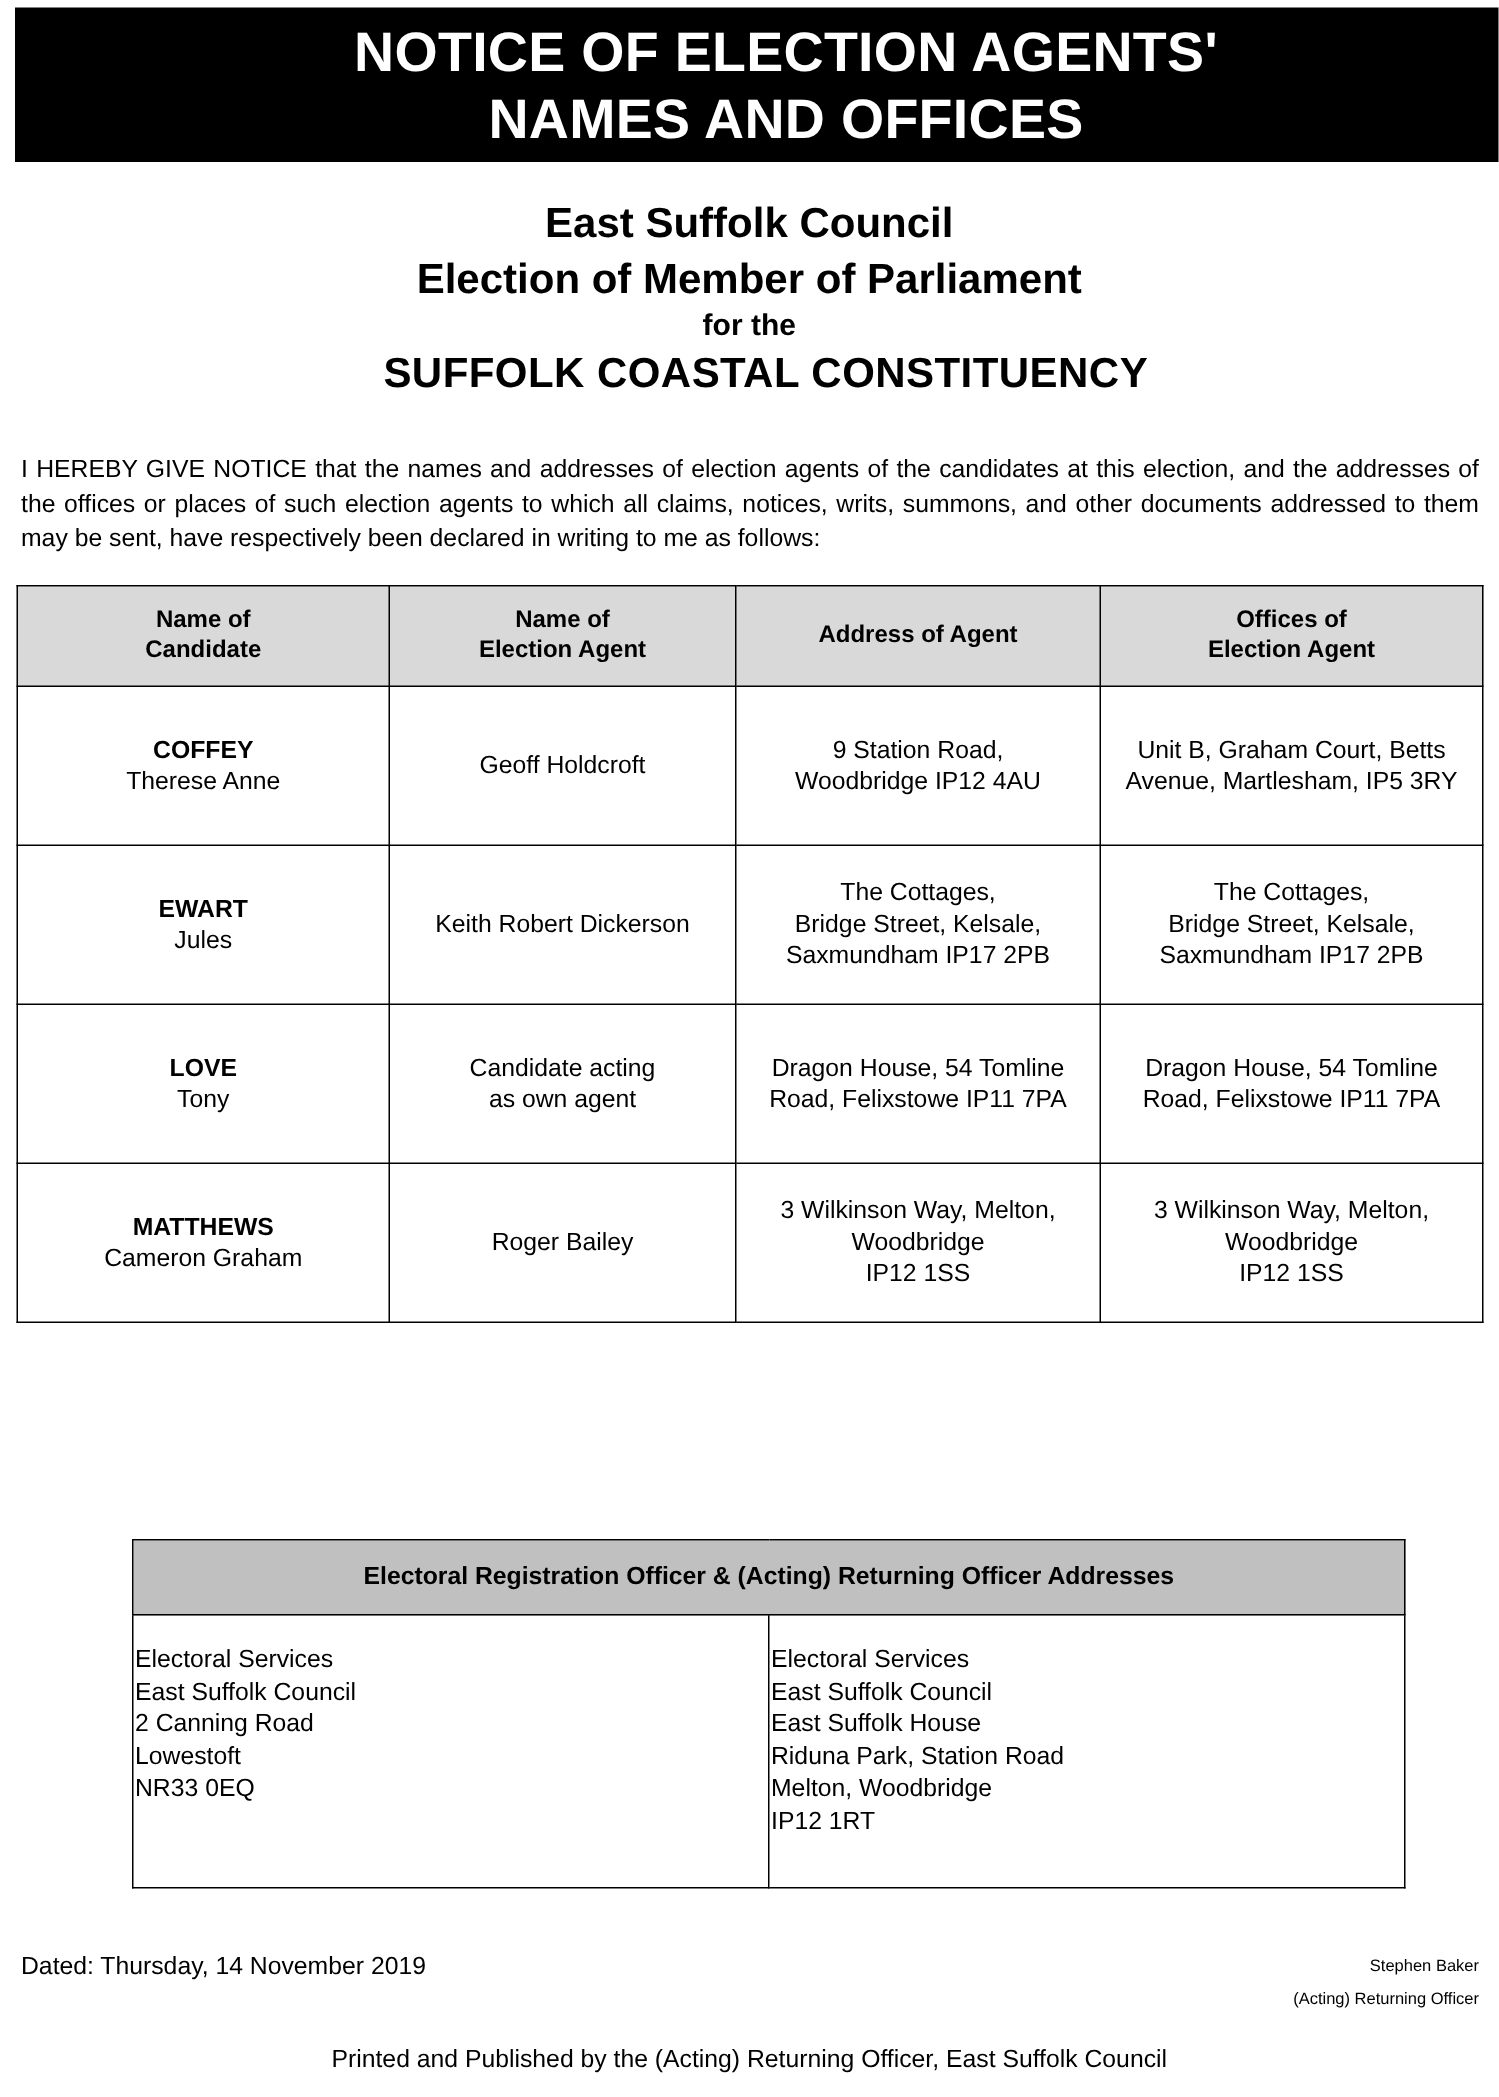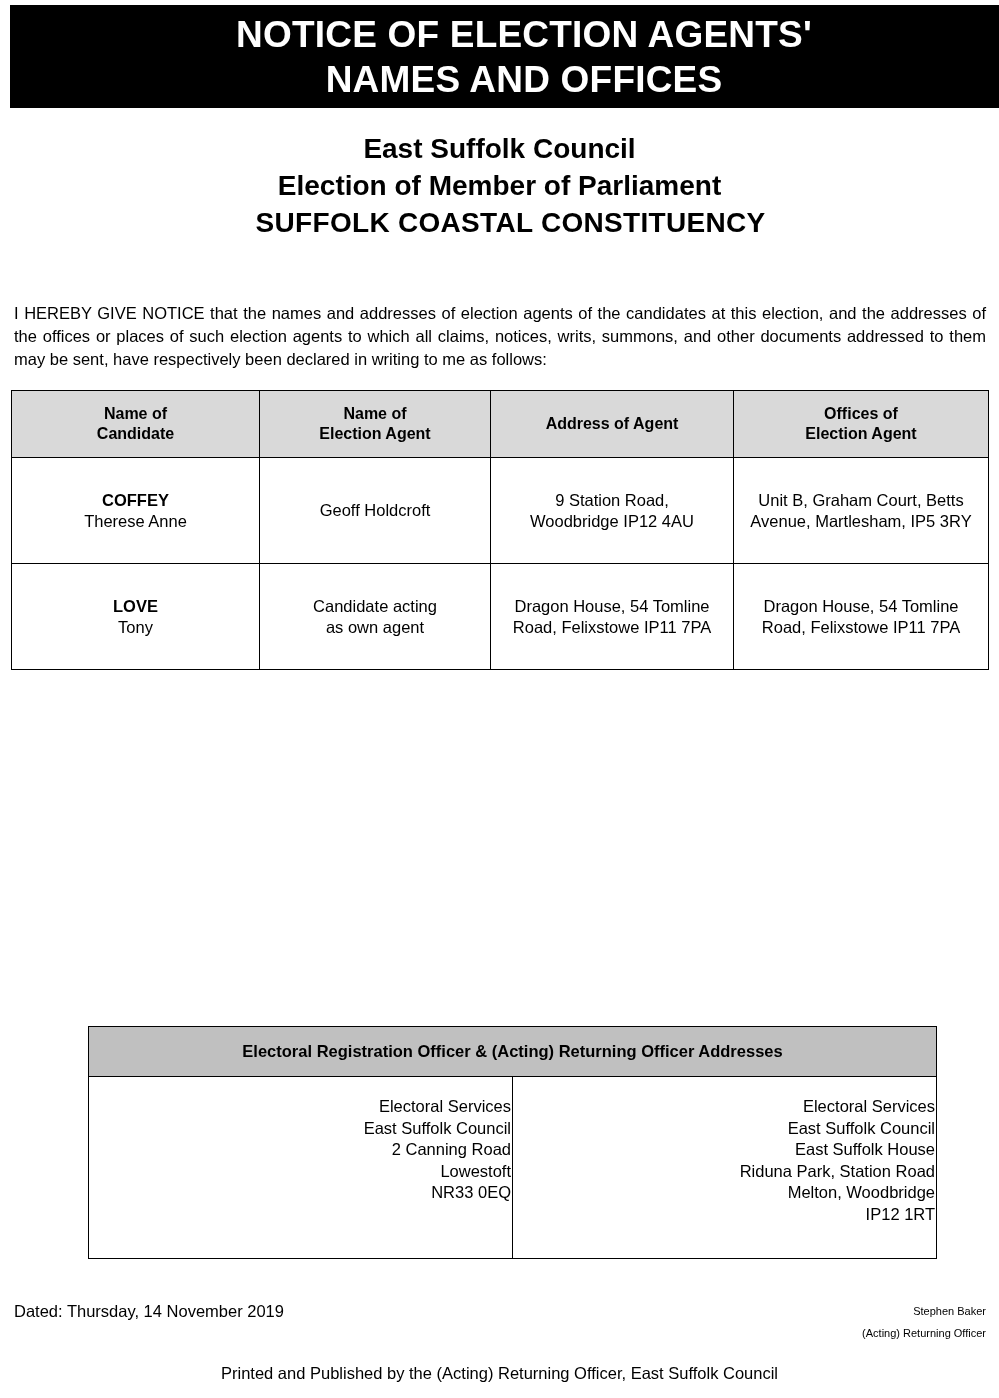--- a/index.html
+++ b/index.html
@@ -139,21 +139,21 @@
     font-size: 16.5px;
     font-weight: bold;
     height: 47px;
     text-align: center;
     vertical-align: middle;
   }
   .officer-box td {
     border: 1.6px solid #000000;
     height: 161px;
     vertical-align: top;
-    text-align: right;
+    text-align: left;
     font-size: 16.5px;
     line-height: 21.5px;
     padding-top: 19px;
     white-space: pre-line;
   }
   .officer-col { width: 424px; }
 
   
   .footer-row {
     position: absolute;
@@ -188,20 +188,21 @@
 <body>
 
 <div class="banner">
   <div class="banner-line">NOTICE OF ELECTION AGENTS'</div>
   <div class="banner-line">NAMES AND OFFICES</div>
 </div>
 
 <div class="title-block">
   <div class="title-council">East Suffolk Council</div>
   <div class="title-election">Election of Member of Parliament</div>
+  <div class="title-forthe">for the</div>
   <div class="title-constituency">SUFFOLK COASTAL CONSTITUENCY</div>
 </div>
 
 <div class="intro">I HEREBY GIVE NOTICE that the names and addresses of election agents of the candidates at this election, and the addresses of the offices or places of such election agents to which all claims, notices, writs, summons, and other documents addressed to them may be sent, have respectively been declared in writing to me as follows:</div>
 
 <table class="agents-table">
   <colgroup>
     <col class="col-a">
       <col class="col-b">
       <col class="col-c">
@@ -222,32 +223,58 @@
     <tr>
       <td>
         <span class="cand-surname">COFFEY</span>
         <span class="cand-forename">Therese Anne</span>
       </td>
       <td class="multiline">Geoff Holdcroft</td>
       <td class="multiline">9 Station Road,
 Woodbridge IP12 4AU</td>
       <td class="multiline">Unit B, Graham Court, Betts
 Avenue, Martlesham, IP5 3RY</td>
+    </tr>
+    <tr>
+      <td>
+        <span class="cand-surname">EWART</span>
+        <span class="cand-forename">Jules</span>
+      </td>
+      <td class="multiline">Keith Robert Dickerson</td>
+      <td class="multiline">The Cottages,
+Bridge Street, Kelsale,
+Saxmundham IP17 2PB</td>
+      <td class="multiline">The Cottages,
+Bridge Street, Kelsale,
+Saxmundham IP17 2PB</td>
     </tr>
     <tr>
       <td>
         <span class="cand-surname">LOVE</span>
         <span class="cand-forename">Tony</span>
       </td>
       <td class="multiline">Candidate acting
 as own agent</td>
       <td class="multiline">Dragon House, 54 Tomline
 Road, Felixstowe IP11 7PA</td>
       <td class="multiline">Dragon House, 54 Tomline
 Road, Felixstowe IP11 7PA</td>
+    </tr>
+    <tr>
+      <td>
+        <span class="cand-surname">MATTHEWS</span>
+        <span class="cand-forename">Cameron Graham</span>
+      </td>
+      <td class="multiline">Roger Bailey</td>
+      <td class="multiline">3 Wilkinson Way, Melton,
+Woodbridge
+IP12 1SS</td>
+      <td class="multiline">3 Wilkinson Way, Melton,
+Woodbridge
+IP12 1SS</td>
     </tr>
   </tbody>
 </table>
 
 <table class="officer-box">
   <colgroup>
       <col class="officer-col">
       <col class="officer-col">
     </colgroup>
   <thead>

